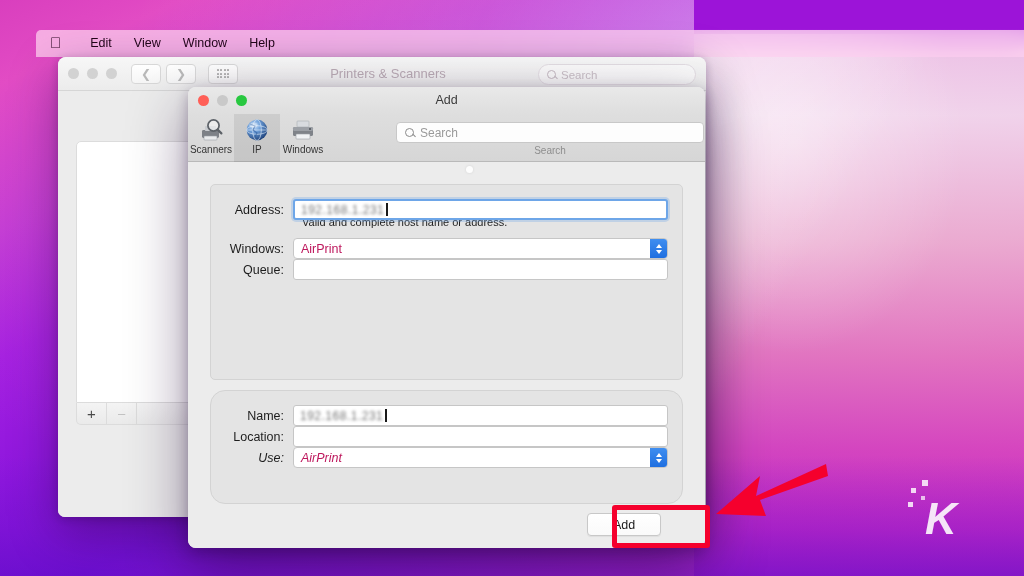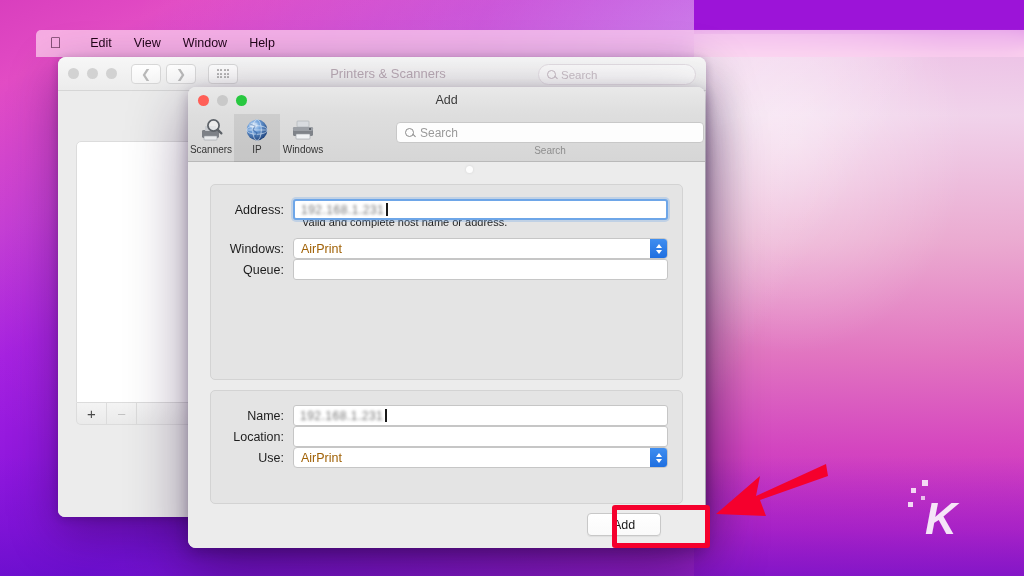--- a/index.html
+++ b/index.html
@@ -231,21 +231,21 @@
     background: #fdfdfd; box-shadow: 0 0 3px rgba(0,0,0,0.10);
   }
 
   .field-box {
     background: #e4e4e4;
     border: 1px solid #d3d3d3;
     border-radius: 5px;
     padding: 14px 14px 14px 0;
   }
   #box-top { height: 196px; margin-top: 10px; }
-  #box-bottom { height: 114px; margin-top: 10px; }
+  #box-bottom { height: 114px; margin-top: 10px; border-radius: 15px; }
 
   .frow { display: flex; align-items: center; margin-bottom: 0; }
   .flabel {
     width: 82px; text-align: right; padding-right: 9px;
     font-size: 12.5px; color: #1d1d1d; flex: none;
   }
   .finput {
     flex: 1; height: 21px;
     background: #ffffff;
     border: 1px solid #c6c6c6;
@@ -272,21 +272,21 @@
     font-size: 11px; color: #1d1d1d;
     margin: -4px 0 10px 91px;
   }
   .fselect {
     flex: 1; height: 21px;
     background: #ffffff;
     border: 1px solid #c6c6c6;
     border-radius: 4px;
     display: flex; align-items: center; justify-content: space-between;
     padding: 0 0 0 7px;
-    font-size: 12.5px; color: #a16207;
+    font-size: 12.5px; color: #be185d;
     overflow: hidden;
   }
   .stepper {
     width: 17px; height: 100%;
     background: linear-gradient(180deg,#3f8ef0,#1f6fe0);
     display: flex; flex-direction: column; align-items: center; justify-content: center;
     gap: 2px; flex: none;
   }
   .chev { width: 0; height: 0; border-left: 3.5px solid transparent; border-right: 3.5px solid transparent; }
   .chev.up   { border-bottom: 4px solid #ffffff; }
@@ -491,21 +491,21 @@
           </span>
         </div>
 
         <div class="frow">
           <span class="flabel">Location:</span>
           <span class="finput">
             <span></span>
           </span>
         </div>
 
-        <div class="frow" style="margin-bottom:0;">
+        <div class="frow" style="margin-bottom:0;font-style:italic;">
           <span class="flabel">Use:</span>
           <span class="fselect">
             <span>AirPrint</span>
             <span class="stepper">
               <span class="chev up"></span>
                 <span class="chev down"></span>
             </span>
           </span>
         </div>
       </div>

